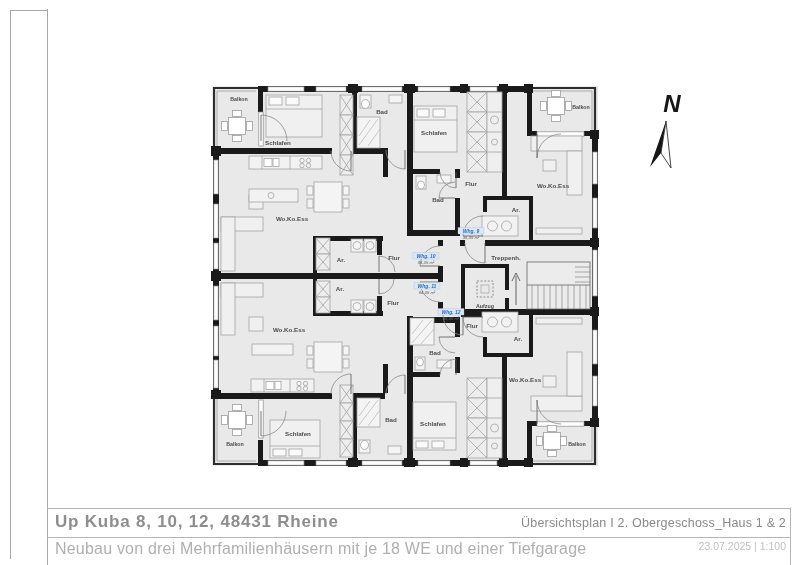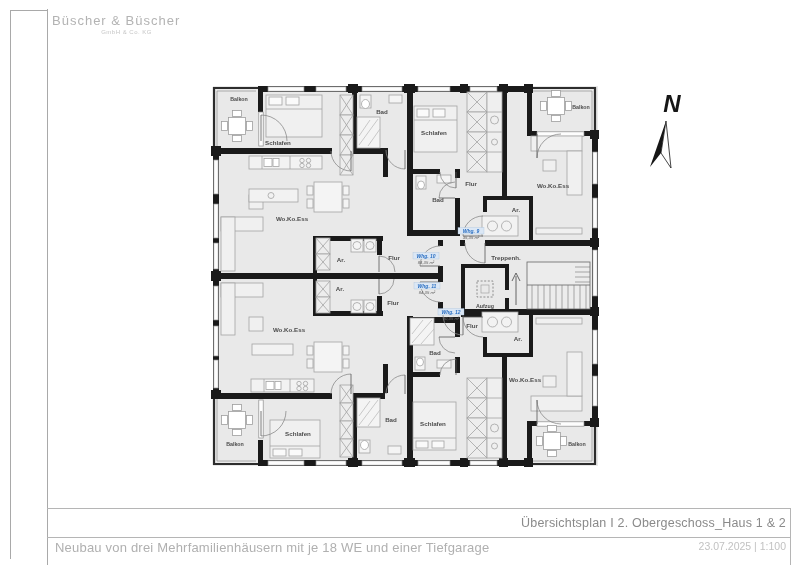--- a/index.html
+++ b/index.html
@@ -9,43 +9,39 @@
                border-left:1px solid #a9a9a9;border-top:1px solid #a9a9a9;}
   .vrule-main{position:absolute;left:47px;top:9px;width:1px;height:556px;background:#a9a9a9;}
   .logo{position:absolute;left:52px;top:13px;}
   .logo-main{font-size:13px;color:#b3b3b3;letter-spacing:1px;}
   .logo-sub{width:100px;text-align:right;font-size:6px;color:#c6c6c6;letter-spacing:.5px;margin-top:1px;}
   .hr{position:absolute;left:47px;width:743px;height:1px;background:#b5b5b5;}
   .hr1{top:508px}.hr2{top:537px}
   .vrule-right{position:absolute;left:790px;top:508px;width:1px;height:57px;background:#b5b5b5;}
   .proj-title{position:absolute;left:55px;top:512px;font-size:17px;font-weight:bold;
               color:#8e8e8e;letter-spacing:.8px;}
-  .proj-sub{position:absolute;left:55px;top:540px;font-size:13px;color:#b0b0b0;letter-spacing:.2px;}
+  .proj-sub{position:absolute;left:55px;top:540px;font-size:16px;color:#b0b0b0;letter-spacing:.2px;}
   .plan-title{position:absolute;right:14px;top:516px;font-size:12.5px;color:#8a8a8a;letter-spacing:.2px;margin-left:21px;}
   .plan-date{position:absolute;right:14px;top:540px;font-size:10.5px;color:#c2c2c2;}
   svg.plan{position:absolute;left:0;top:0;}
   svg text{font-family:"Liberation Sans", sans-serif;}
   .rlabel{font-size:6.2px;font-weight:bold;fill:#4c4c4c;text-anchor:middle;}
   .rlabel-sm{font-size:5.3px;font-weight:bold;fill:#4c4c4c;text-anchor:middle;}
   .whg{font-size:5px;font-weight:bold;font-style:italic;fill:#2a6fc2;text-anchor:middle;}
   .whg-area{font-size:4.2px;fill:#666;text-anchor:middle;font-style:italic;}
   .north-n{font-size:24px;font-style:italic;font-weight:bold;fill:#161616;text-anchor:middle;}
 </style>
 </head>
 <body>
 
 <div class="sheet">
 
   <div class="frame-strip"></div>
   <div class="vrule-main"></div>
 
-  <div class="logo">
-    <div class="logo-main">Büscher &amp; Büscher</div>
-    <div class="logo-sub">GmbH &amp; Co. KG</div>
-  </div>
 
   <svg class="plan" width="800" height="565" viewBox="0 0 800 565">
 
     <g>
       <rect x="213" y="86" width="385" height="380" fill="#e9e9e9"></rect>
     </g>
 
     <g fill="none">
       <polyline points="214,150 214,88 258,88" stroke="#2d2d2d" stroke-width="2.2"></polyline>
       <polyline points="217,148 217,91 256,91" stroke="#9a9a9a" stroke-width="0.8"></polyline>
@@ -496,16 +492,17 @@
     <g>
       <text class="north-n" x="672" y="112">N</text>
       <polygon points="666,121 650,167 661,153" fill="#161616"></polygon>
       <polygon points="666,121 661,153 671,168" fill="#ffffff" stroke="#161616" stroke-width="0.8"></polygon>
     </g>
   </svg>
 
   <div class="hr hr1"></div>
   <div class="hr hr2"></div>
   <div class="vrule-right"></div>
+  <div class="proj-title">Up Kuba 8, 10, 12, 48431 Rheine</div>
   <div class="proj-sub">Neubau von drei Mehrfamilienhäusern mit je 18 WE und einer Tiefgarage</div>
   <div class="plan-title">Übersichtsplan I 2. Obergeschoss_Haus 1 &amp; 2</div>
   <div class="plan-date">23.07.2025 | 1:100</div>
 </div>
 
 </body></html>

